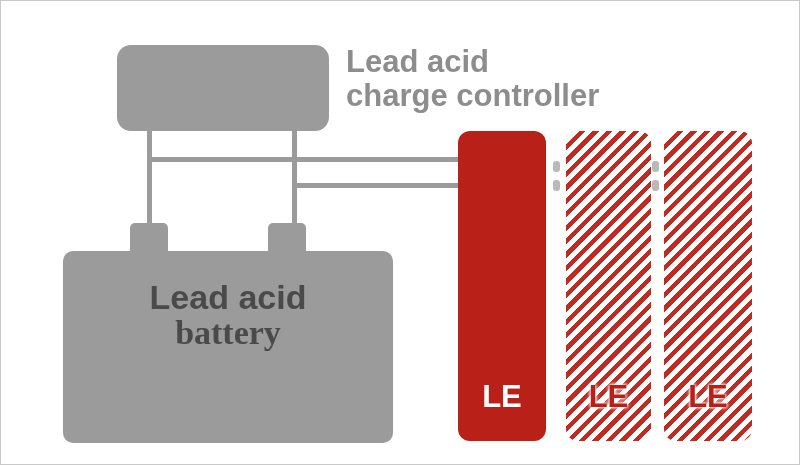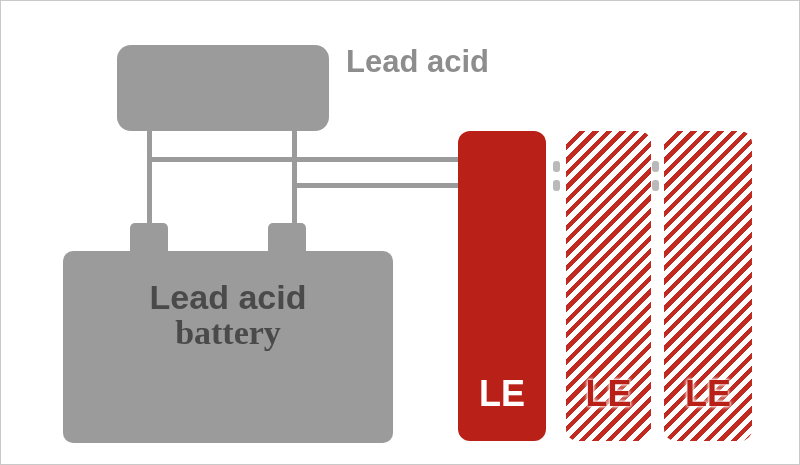--- a/index.html
+++ b/index.html
@@ -36,21 +36,21 @@
   .battery-label.l1{top:278px;}
   .battery-label.l2{top:314px;font-family:Liberation Serif, serif;}
   .module{
     position:absolute;top:130px;height:310px;border-radius:12px;
     display:flex;align-items:flex-end;justify-content:center;
   }
   .module.solid{background:#b92118;}
   .module.hatched{
     background:repeating-linear-gradient(135deg,#c02a20 0 4.5px,#ffffff 4.5px 9.5px);
   }
-  .module .le{font-weight:bold;font-size:36px;margin-bottom:26px;}
+  .module .le{font-weight:bold;font-size:31px;margin-bottom:26px;}
   .module.solid .le{color:#ffffff;}
   .module.hatched .le{
     color:#b92118;
     text-shadow:0 0 3px #ffffff,0 0 3px #ffffff,0 0 5px #ffffff;
   }
   .m1{left:457px;width:88px;}
   .m2{left:565px;width:85px;}
   .m3{left:663px;width:88px;}
   .dot{position:absolute;width:7px;height:11px;background:#b9b9b9;border-radius:3px;}
 </style>
@@ -59,20 +59,21 @@
 
 <div class="canvas">
 
   <div class="wire v" style="left:146px;top:128px;height:100px;"></div>
   <div class="wire v" style="left:291px;top:128px;height:100px;"></div>
   <div class="wire h" style="left:146px;top:156px;width:316px;"></div>
   <div class="wire h" style="left:291px;top:182px;width:171px;"></div>
 
   <div class="gray-box controller"></div>
   <div class="title-line l1">Lead acid</div>
+  <div class="title-line l2">charge controller</div>
 
   <div class="terminal t1"></div>
   <div class="terminal t2"></div>
 
   <div class="gray-box battery"></div>
   <div class="battery-label l1">Lead acid</div>
   <div class="battery-label l2">battery</div>
 
   <div class="module solid m1">
     <span class="le">LE</span>

